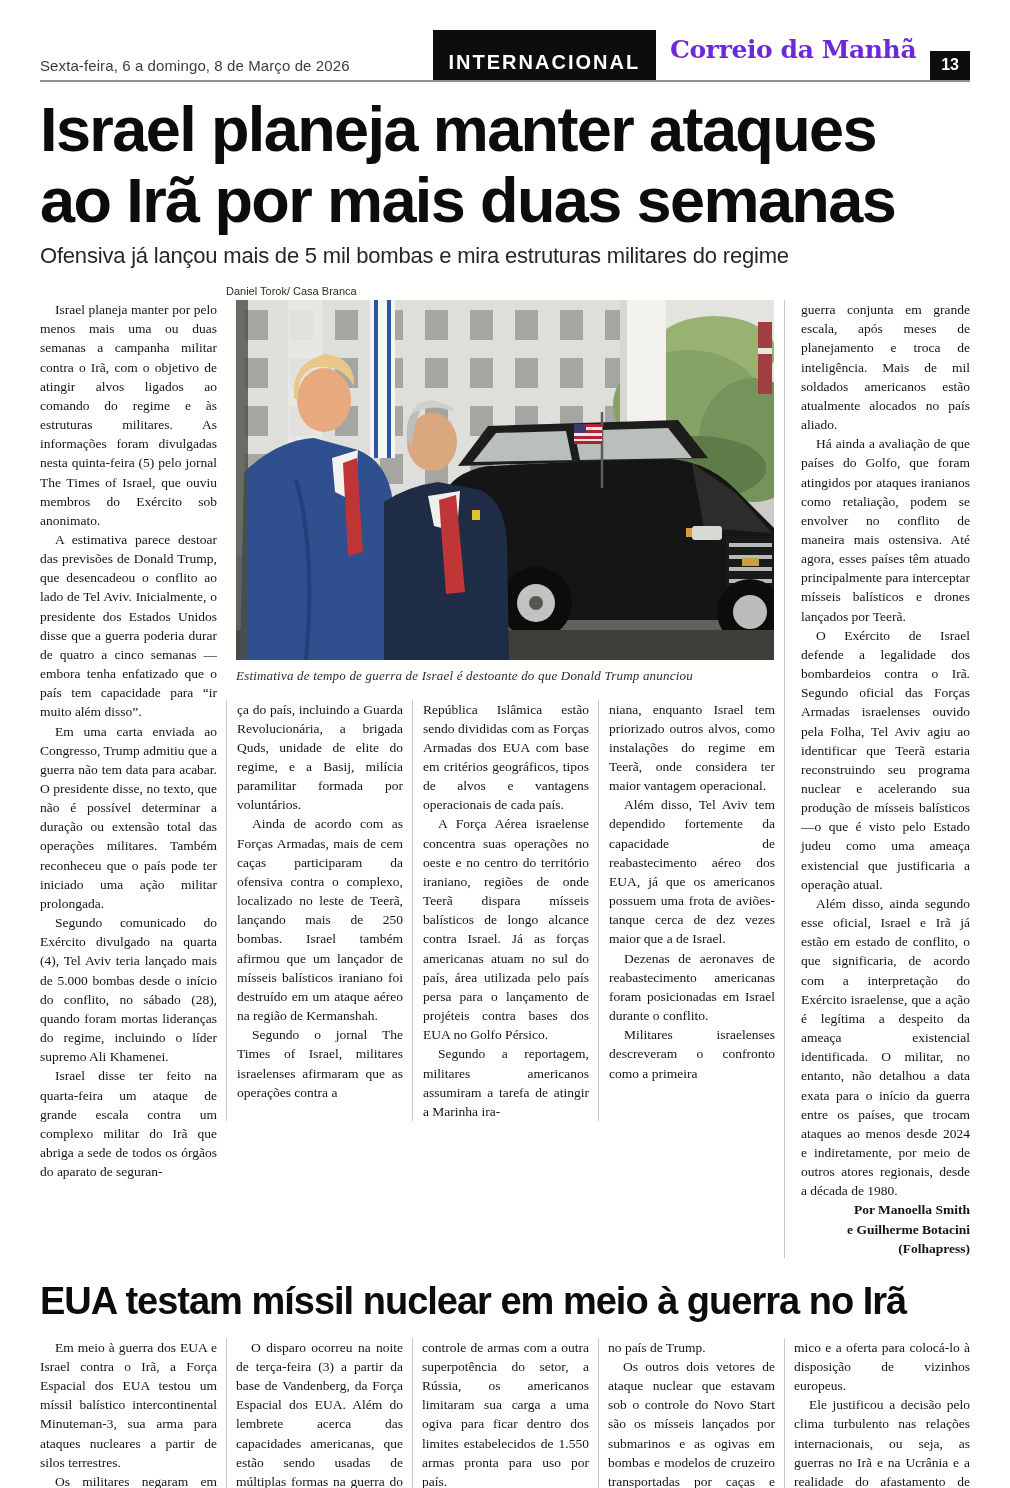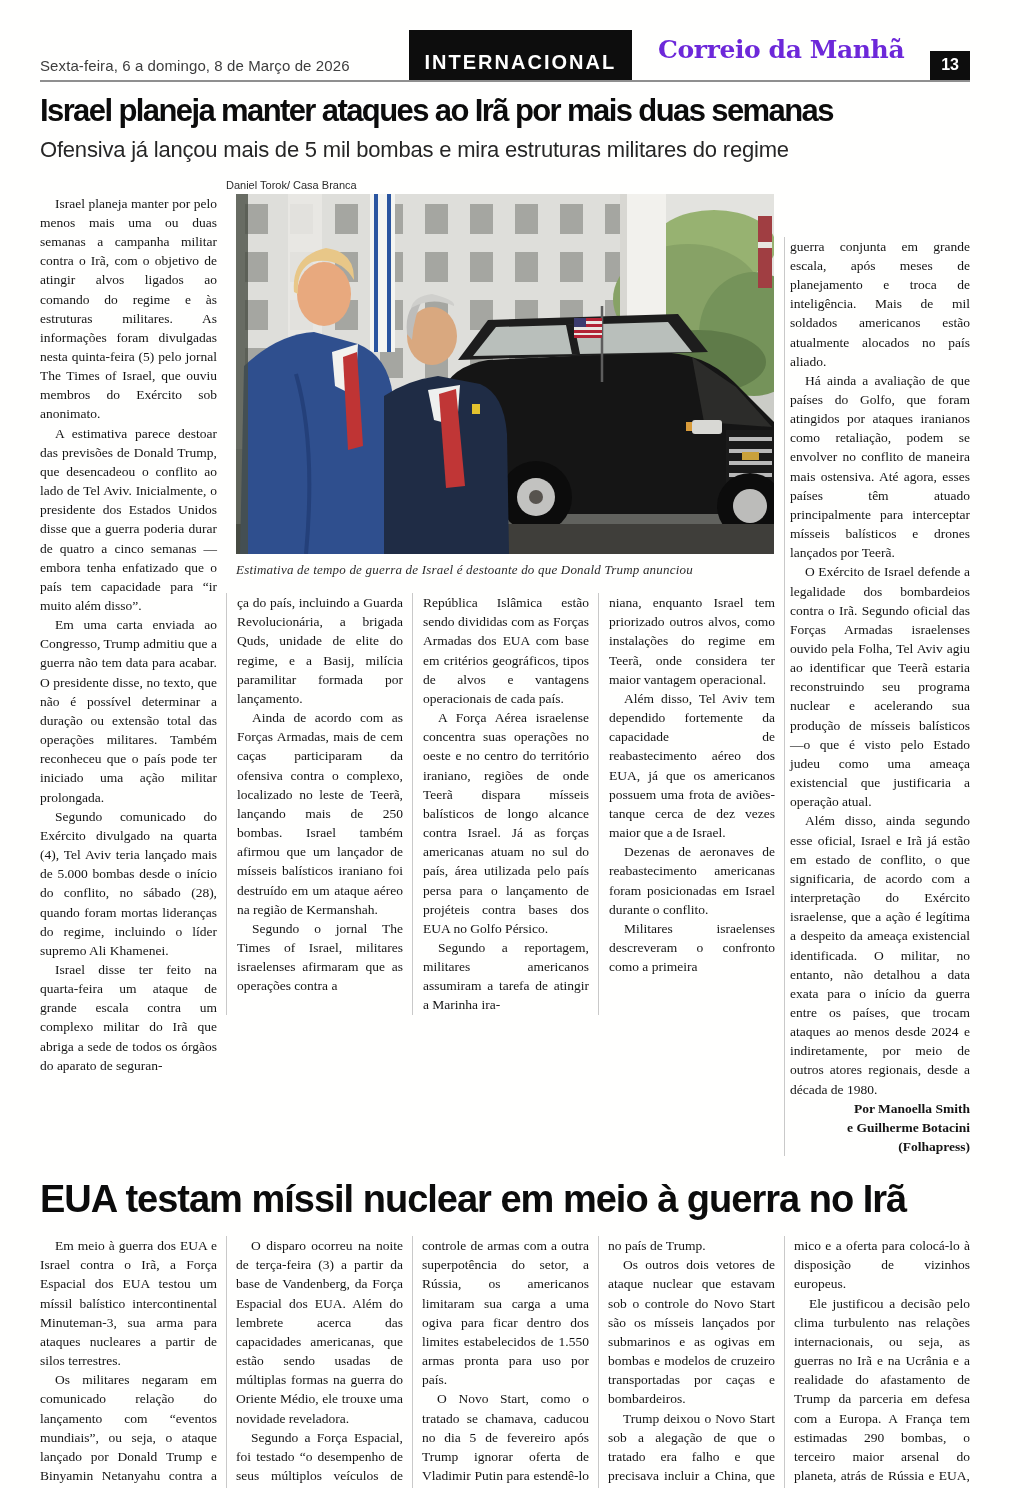--- a/index.html
+++ b/index.html
@@ -1,43 +1,43 @@
 <!DOCTYPE html>
 <html lang="pt"><head>
 <meta charset="utf-8">
 <style>
   html,body{margin:0;padding:0;background:#e9e9e9;}
   .page{width:1010px;height:1488px;margin:0 auto;background:#fffffe;box-sizing:border-box;
         padding:30px 40px 0;position:relative;overflow:hidden;color:#141414;
         font-family:"Liberation Serif",serif;}
   
-  .hdr{display:flex;align-items:flex-end;gap:26px;border-bottom:2px solid #8f8f8f;padding-bottom:0;}
+  .hdr{display:flex;align-items:flex-end;gap:14px;border-bottom:2px solid #8f8f8f;padding-bottom:0;}
   .hdr-date{flex:1;font-family:"Liberation Sans",sans-serif;font-size:15px;color:#3d3d3d;
             padding-bottom:6px;letter-spacing:.1px;}
   .badge{background:#0d0d0d;color:#fff;font-family:"Liberation Sans",sans-serif;font-weight:bold;}
   .badge-section{font-size:20px;letter-spacing:2px;padding:21px 16px 6px;}
   .masthead{font-family:"DejaVu Serif",serif;font-weight:bold;font-size:25px;color:#6d28d9;
             padding-bottom:16px;letter-spacing:-.4px;}
   .badge-page{font-size:16px;padding:5px 11px 6px;}
   
-  .h1{font-family:"Liberation Sans",sans-serif;font-weight:bold;font-size:31px;line-height:1.12;
+  .h1{font-family:"Liberation Sans",sans-serif;font-weight:bold;font-size:63px;line-height:1.12;
       letter-spacing:-1.6px;color:#0c0c0c;margin:12px 0 8px;width:880px;}
   .subhead{font-family:"Liberation Sans",sans-serif;font-size:22px;color:#262626;margin:0 0 16px;
            letter-spacing:-.2px;}
   .credit{font-family:"Liberation Sans",sans-serif;font-size:11px;color:#2c2c2c;width:60%;
           margin-left:20%;text-align:left;margin-bottom:3px;}
   
   .grid1{display:grid;grid-template-columns:186px 558px 186px;}
   .bodytext{font-size:13.5px;line-height:1.42;text-align:justify;hyphens:auto;}
   .bp{margin:0;}
   .para{text-indent:15px;}
   .cont{text-indent:0;}
   .byline{font-weight:bold;text-align:right;text-indent:0;}
   .c1{padding-right:9px;}
-  .c5{padding-left:5px;border-left:1px solid #c9c9c9;margin-top:43px;}
+  .c5{padding-left:16px;border-left:1px solid #c9c9c9;}
   .photo-wrap{margin:0 10px;}
   .photo{display:block;width:538px;height:360px;}
   .caption{font-family:Liberation Serif, serif;font-style:italic;font-size:13px;
            color:#2a2a2a;margin:7px 10px 14px;letter-spacing:.2px;}
   .tgrid{display:grid;grid-template-columns:repeat(3,1fr);margin-top:11px;}
   .tcol{padding:0 9px 0 10px;border-left:1px solid #c9c9c9;}
   
   .h2{font-family:"Liberation Sans",sans-serif;font-weight:bold;font-size:38px;line-height:1.05;
       letter-spacing:-1px;color:#0c0c0c;margin:24px 0 16px;}
   .grid2{display:grid;grid-template-columns:repeat(5,1fr);}
@@ -154,21 +154,21 @@
             <path d="M175,114 Q196,102 218,112 Q220,106 196,100 Q178,102 175,114 Z" fill="#cfcfcc"></path>
             <rect x="236" y="210" width="8" height="10" fill="#e3c22e"></rect>
 
             <rect x="0" y="0" width="12" height="360" fill="#4a4f45" opacity="0.8"></rect>
           </svg>
         </div>
         <div class="caption">Estimativa de tempo de guerra de Israel é destoante do que Donald Trump anunciou</div>
         <div class="tgrid">
           <div class="tcol">
 
-          <p class="bp cont">ça do país, incluindo a Guarda Revolucionária, a brigada Quds, unidade de elite do regime, e a Basij, milícia paramilitar formada por lançamento.</p>
+          <p class="bp cont">ça do país, incluindo a Guarda Revolucionária, a brigada Quds, unidade de elite do regime, e a Basij, milícia paramilitar formada por voluntários.</p>
               <p class="bp para">Ainda de acordo com as Forças Armadas, mais de cem caças participaram da ofensiva contra o complexo, localizado no leste de Teerã, lançando mais de 250 bombas. Israel também afirmou que um lançador de mísseis balísticos iraniano foi destruído em um ataque aéreo na região de Kermanshah.</p>
               <p class="bp para">Segundo o jornal The Times of Israel, militares israelenses afirmaram que as operações contra a</p>
             </div>
           <div class="tcol">
 
           <p class="bp cont">República Islâmica estão sendo divididas com as Forças Armadas dos EUA com base em critérios geográficos, tipos de alvos e vantagens operacionais de cada país.</p>
               <p class="bp para">A Força Aérea israelense concentra suas operações no oeste e no centro do território iraniano, regiões de onde Teerã dispara mísseis balísticos de longo alcance contra Israel. Já as forças americanas atuam no sul do país, área utilizada pelo país persa para o lançamento de projéteis contra bases dos EUA no Golfo Pérsico.</p>
               <p class="bp para">Segundo a reportagem, militares americanos assumiram a tarefa de atingir a Marinha ira-</p>
             </div>
           <div class="tcol">

